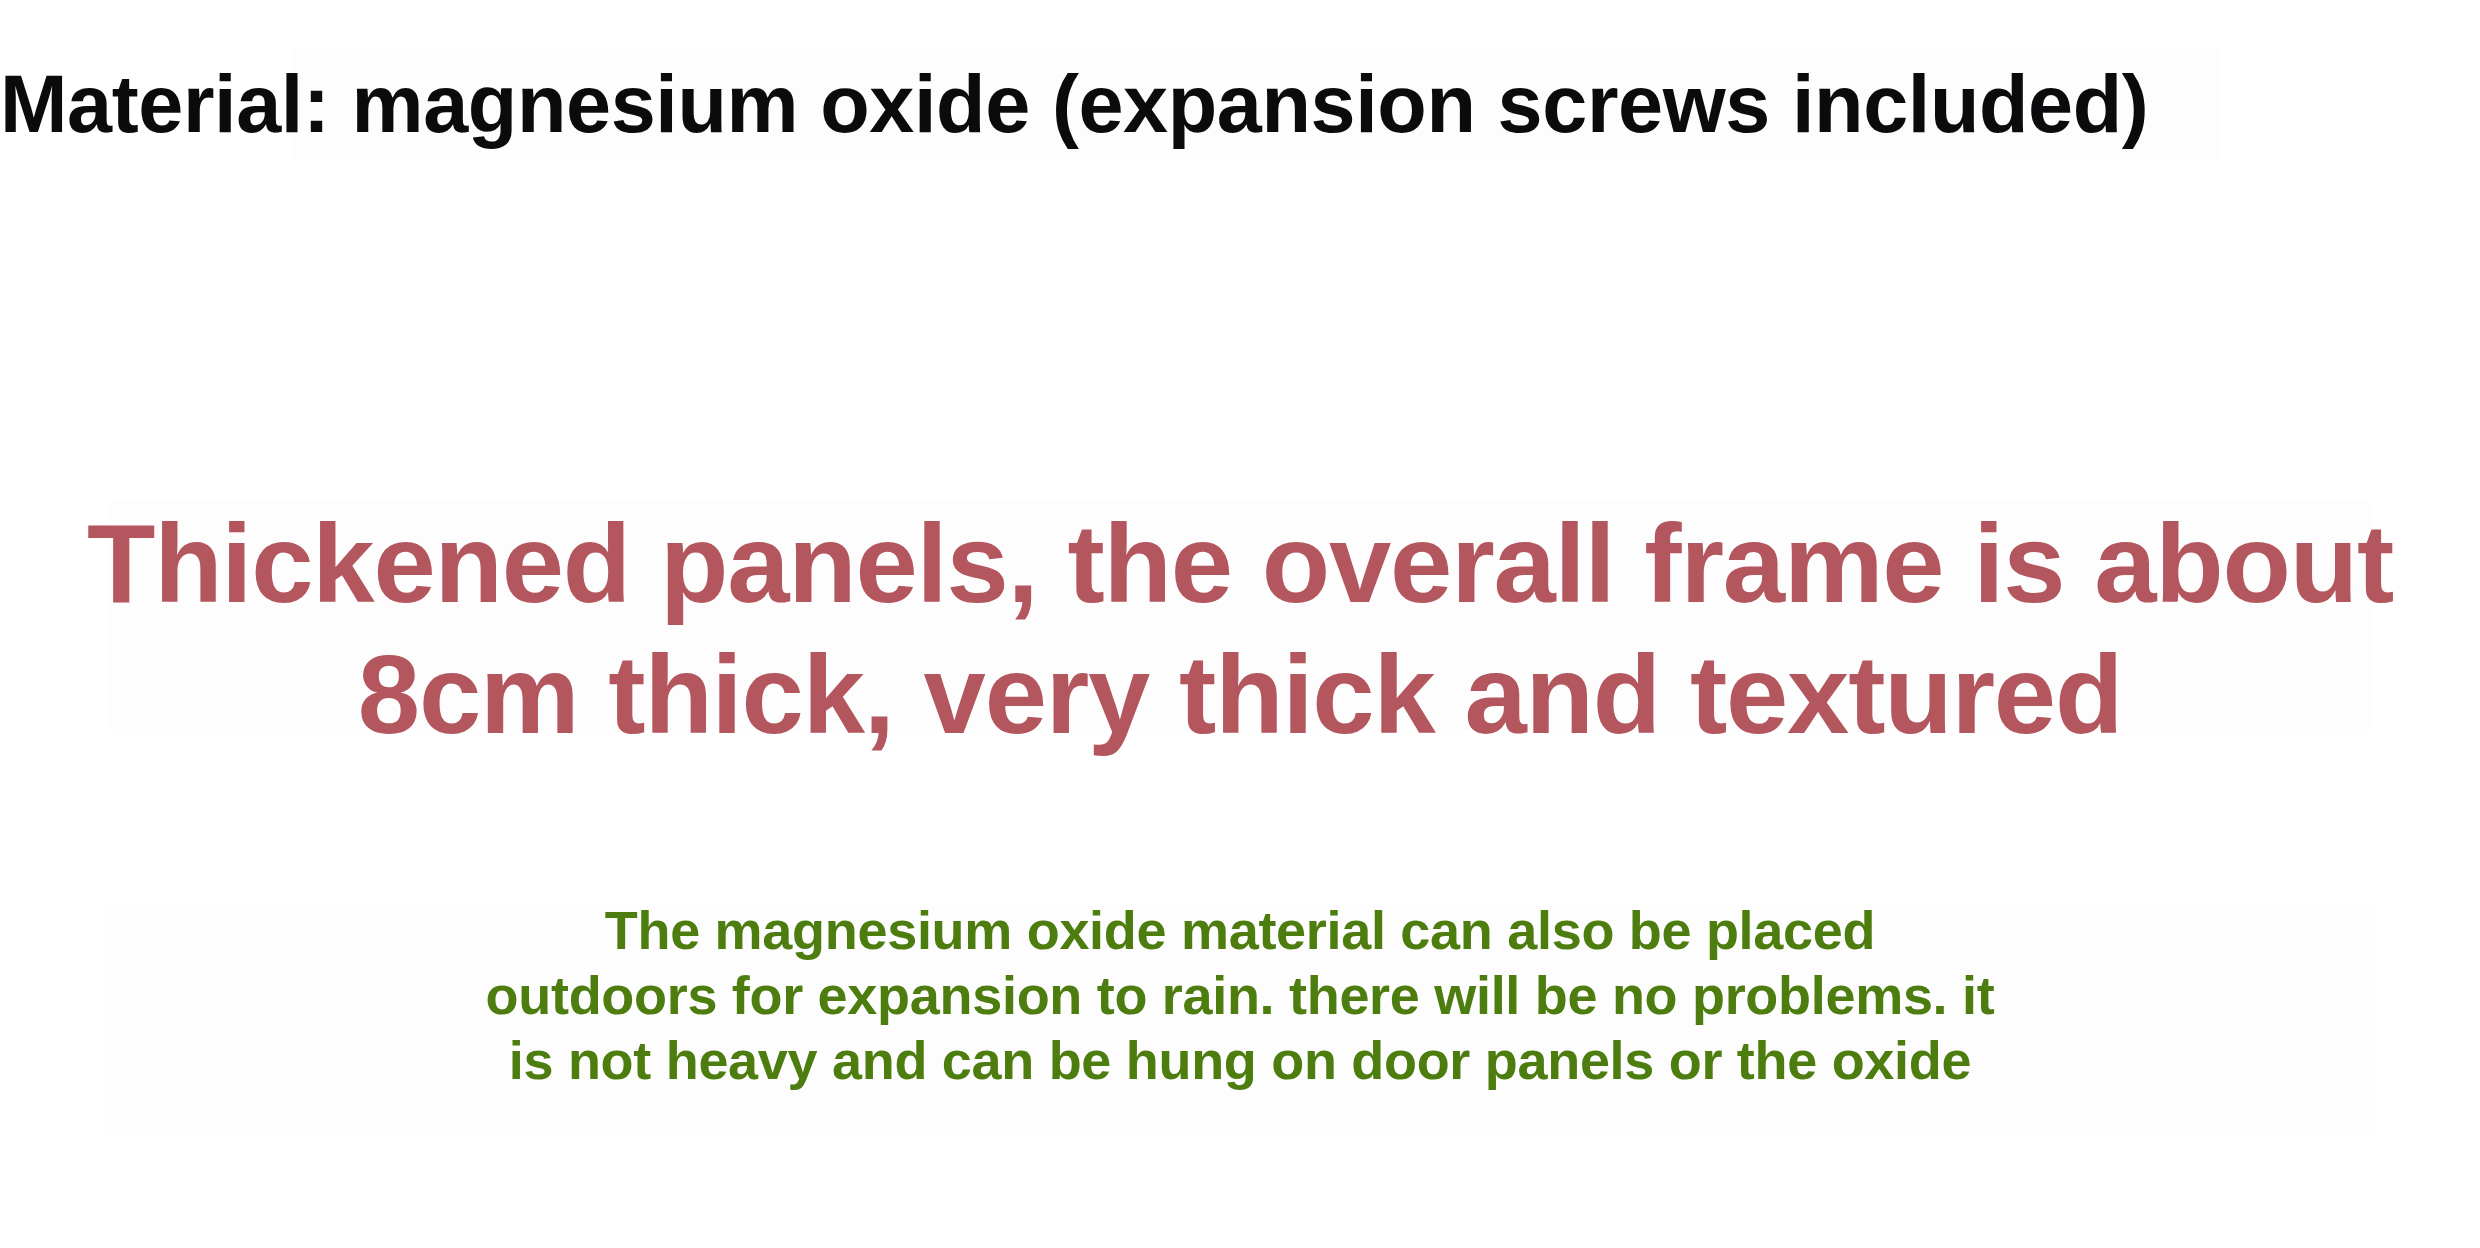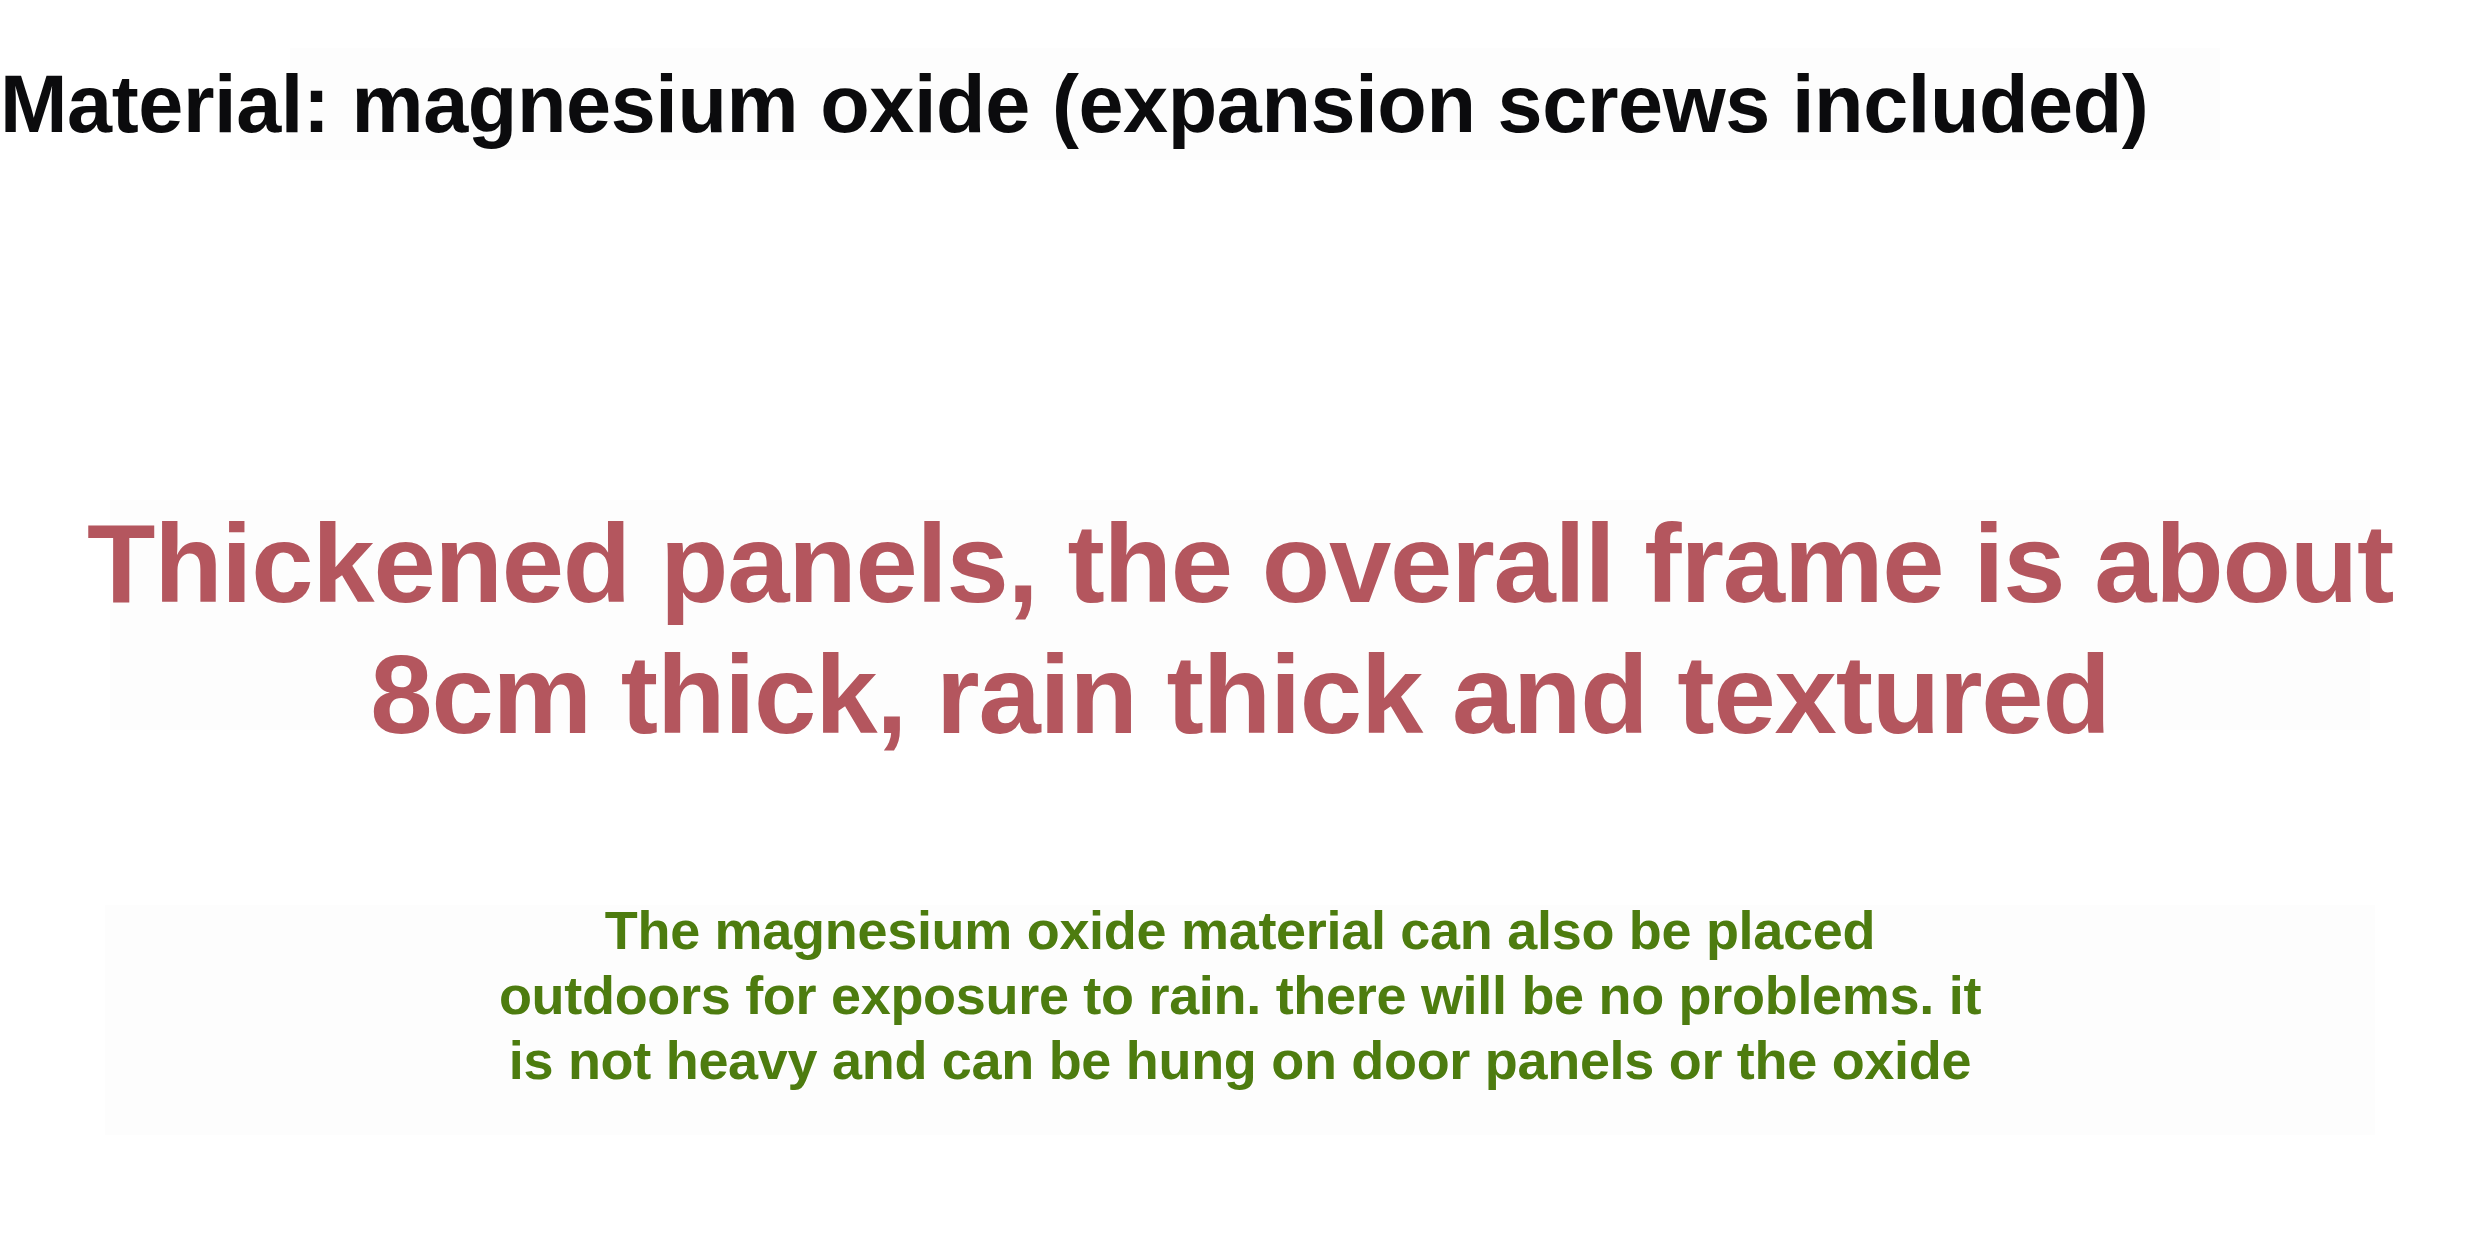--- a/index.html
+++ b/index.html
@@ -95,25 +95,25 @@
   <div class="soft-panel p-headline"></div>
   <div class="soft-panel p-body"></div>
 
   <div class="heading-block">
     <span class="heading-text">Material: magnesium oxide (expansion screws included)</span>
   </div>
 
   <div class="headline-block">
     <span class="headline-text">
       <span class="headline-line">Thickened panels, the overall frame is about</span>
-      <span class="headline-line">8cm thick, rain thick and textured</span>
+      <span class="headline-line">8cm thick, very thick and textured</span>
     </span>
   </div>
 
   <div class="body-block">
     <span class="body-text">
       <span class="body-line">The magnesium oxide material can also be placed</span>
-      <span class="body-line">outdoors for exposure to rain. there will be no problems. it</span>
+      <span class="body-line">outdoors for expansion to rain. there will be no problems. it</span>
       <span class="body-line">is not heavy and can be hung on door panels or the oxide</span>
     </span>
   </div>
 
 </div>
 
 </body></html>

